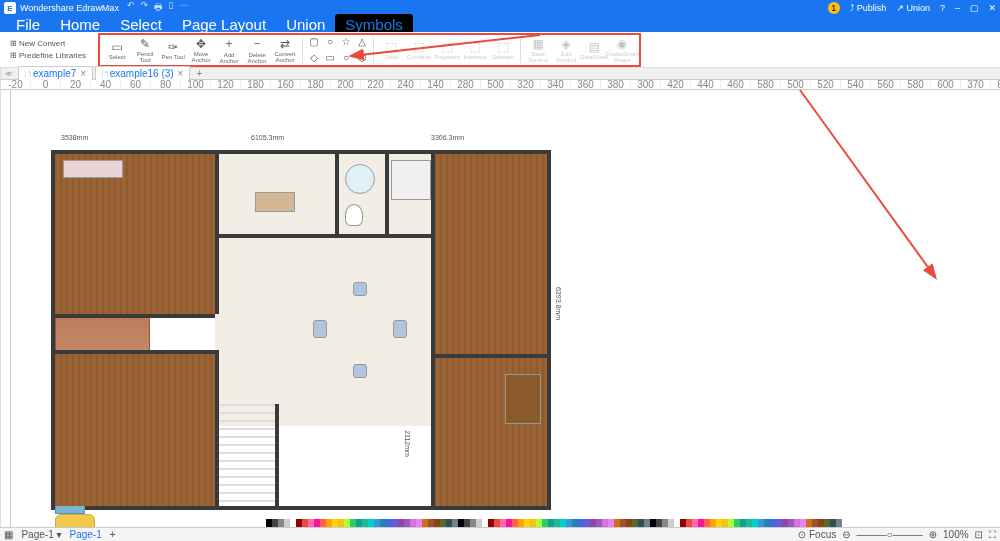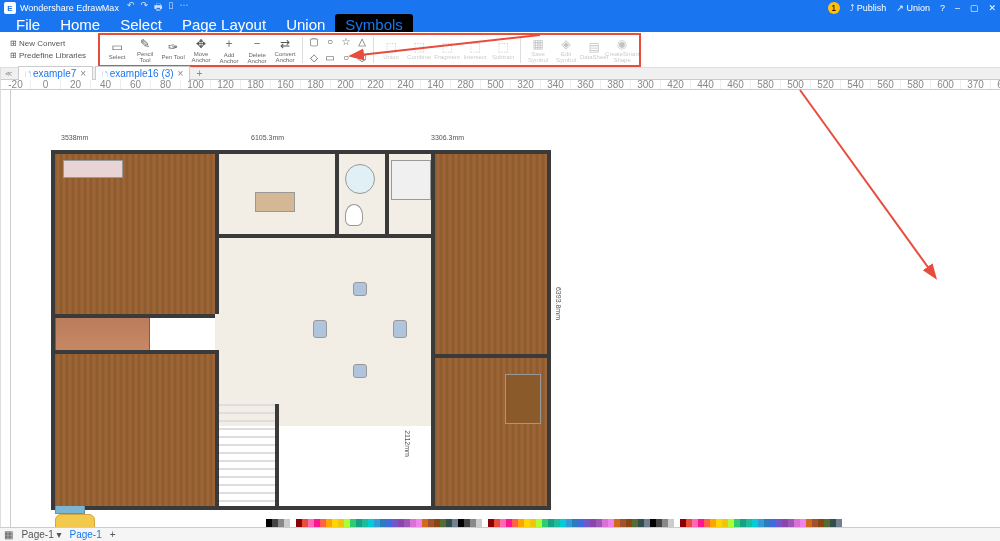--- a/index.html
+++ b/index.html
@@ -428,20 +428,29 @@
     <span style="background: rgb(85, 107, 47);"></span>
     <span style="background: rgb(47, 79, 79);"></span>
     <span style="background: rgb(112, 128, 144);"></span>
   </div>
 
 <div class="statusbar">
   <span>▦</span>
   <span>Page-1 ▾</span>
   <span style="color:#1976f0">Page-1</span>
   <span>+</span>
+  <div class="right">
+    <span>⊙ <span>Focus</span></span>
+    <span>⊖</span>
+    <span>———○———</span>
+    <span>⊕</span>
+    <span>100%</span>
+    <span>⊡</span>
+    <span>⛶</span>
+  </div>
 </div>
 
 <div class="arrow" style="left:350px;top:30px">
   <svg width="200" height="40">
       <defs>
         <marker id="ah1" markerWidth="10" markerHeight="10" refX="2" refY="3" orient="auto">
           <path d="M0,0 L0,6 L8,3 z" fill="#e74c3c"></path>
         </marker>
       </defs>
       <line x1="190" y1="5" x2="10" y2="25" stroke="#e74c3c" stroke-width="2" marker-end="url(#ah1)"></line>

